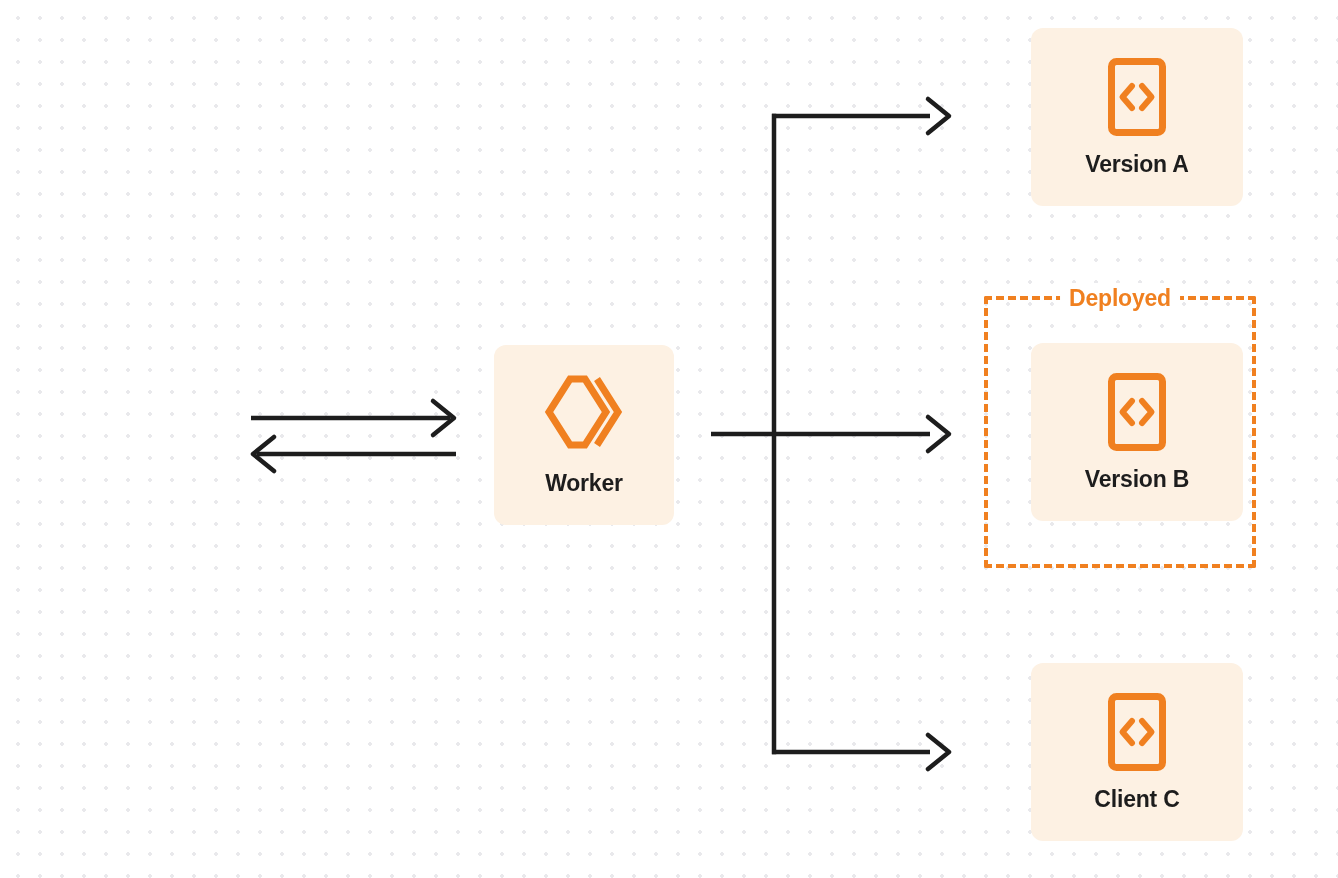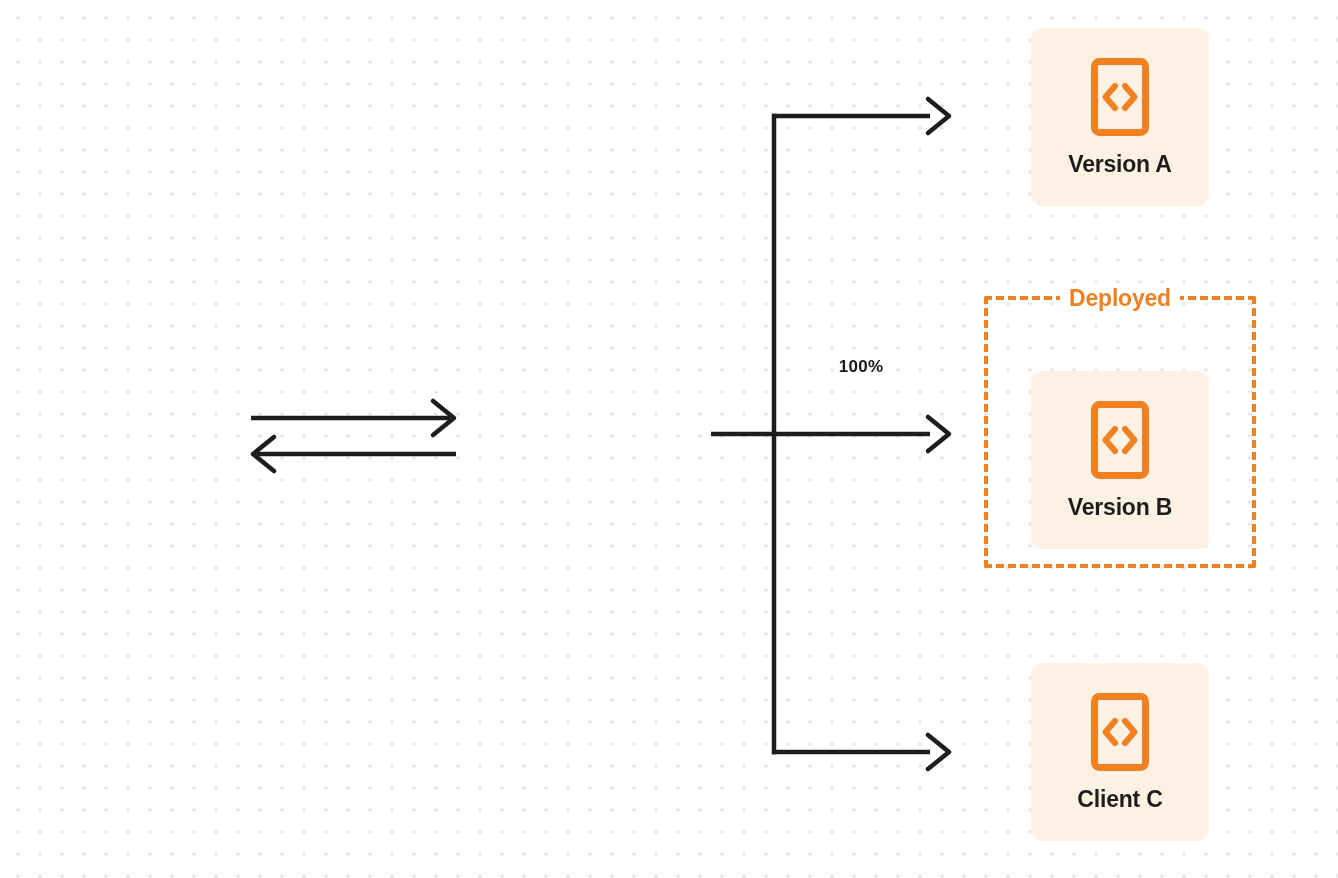--- a/index.html
+++ b/index.html
@@ -46,28 +46,28 @@
 
   .node-worker {
     left: 494px;
     top: 345px;
     width: 180px;
     height: 180px;
     background: #fdf1e3;
   }
 
   .node-version {
-    width: 178px;
+    width: 212px;
     height: 178px;
     background: #fdf1e3;
     left: 1031px;
   }
 
   .node-version-a { top: 28px; }
-  .node-version-b { top: 343px; margin-top: 28px; }
+  .node-version-b { top: 343px; }
   .node-version-c { top: 663px; }
 
   .node-label {
     font-size: 23px;
     font-weight: bold;
     color: #1d1d1d;
     letter-spacing: -0.2px;
     white-space: nowrap;
   }
 
@@ -154,24 +154,34 @@
       <polyline points="928,417 949,434 928,451" fill="none" stroke="#1d1d1d" stroke-width="4.5" stroke-linecap="round" stroke-linejoin="round"></polyline>
     </g>
 
     <g>
       <line x1="772" y1="752" x2="930" y2="752" stroke="#1d1d1d" stroke-width="4.5" stroke-linecap="butt"></line>
       <polyline points="928,735 949,752 928,769" fill="none" stroke="#1d1d1d" stroke-width="4.5" stroke-linecap="round" stroke-linejoin="round"></polyline>
     </g>
   </svg>
 
   <div class="traffic-label">
-    <span>100%</span>
-  </div>
-
-
+  </div>
+
+
+  <div class="node node-worker">
+    <span class="node-icon node-icon-worker">
+      <svg width="78" height="76" viewBox="0 0 78 76" fill="none">
+
+        <path d="M40 5 L61 38 L40 71 L25 71 L4 38 L25 5 Z" fill="none" stroke="#f08020" stroke-width="7" stroke-linejoin="miter"></path>
+
+        <path d="M52 5 L73 38 L52 71" fill="none" stroke="#f08020" stroke-width="7" stroke-linejoin="miter" stroke-linecap="butt"></path>
+      </svg>
+    </span>
+    <div class="node-label">Worker</div>
+  </div>
 
   <div class="deployed-group">
     <div class="deployed-label">Deployed</div>
   </div>
 
   <div class="node node-version node-version-a">
     <span class="node-icon">
       <svg width="60" height="80" viewBox="0 0 60 80" fill="none">
         <rect x="4.5" y="4.5" width="51" height="71" rx="5" fill="none" stroke="#f08020" stroke-width="7"></rect>
         <path d="M25 29 L15.5 40 L25 51" fill="none" stroke="#f08020" stroke-width="6" stroke-linecap="round" stroke-linejoin="round"></path>

